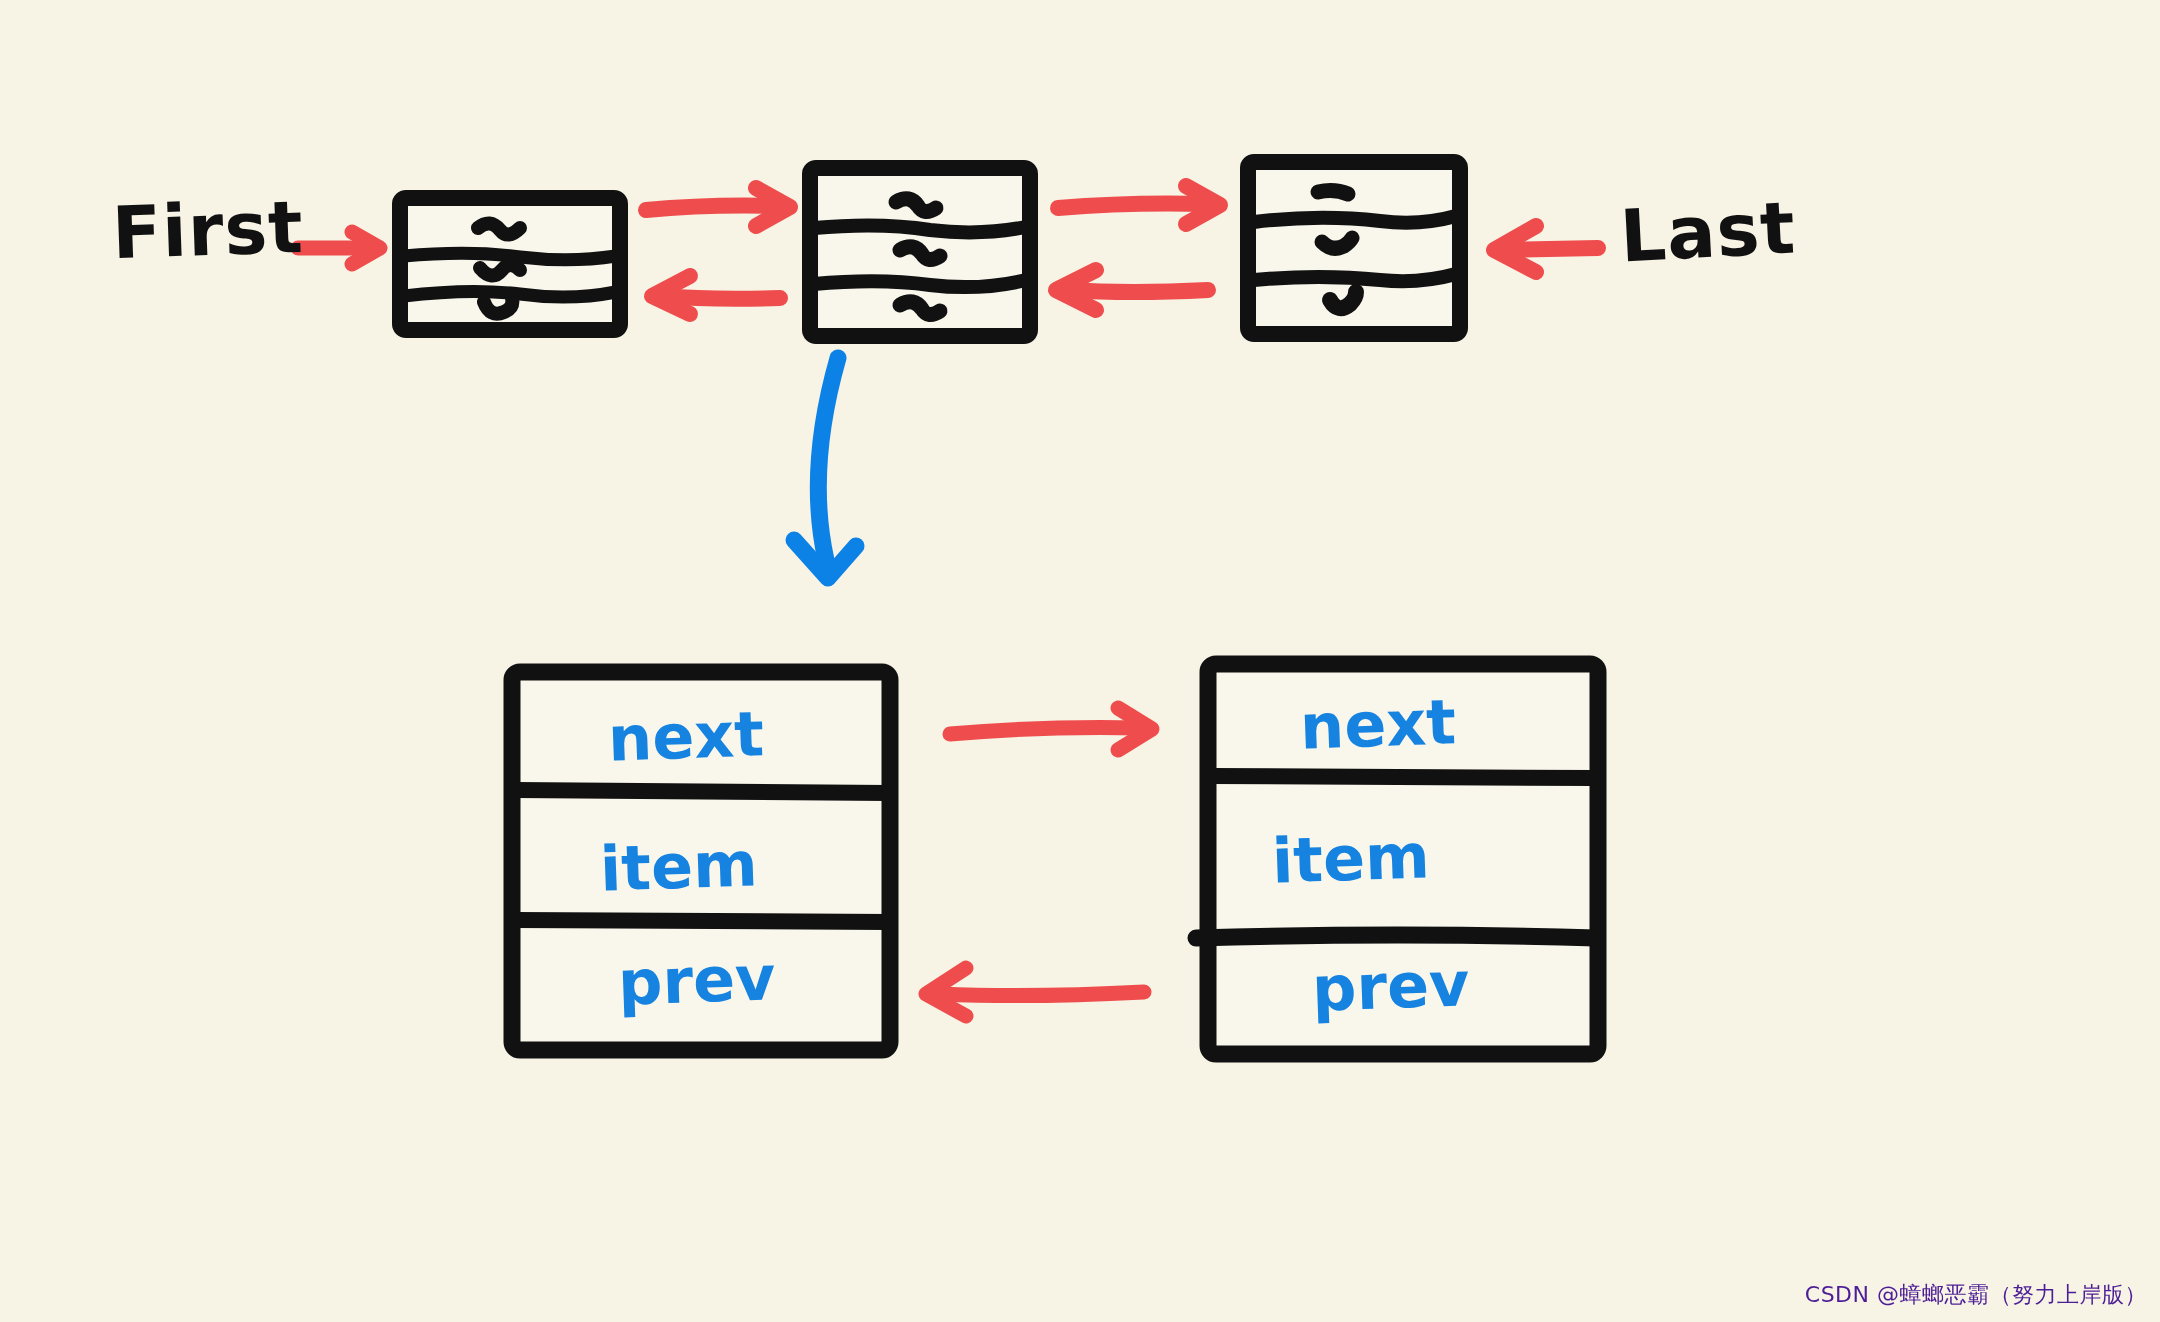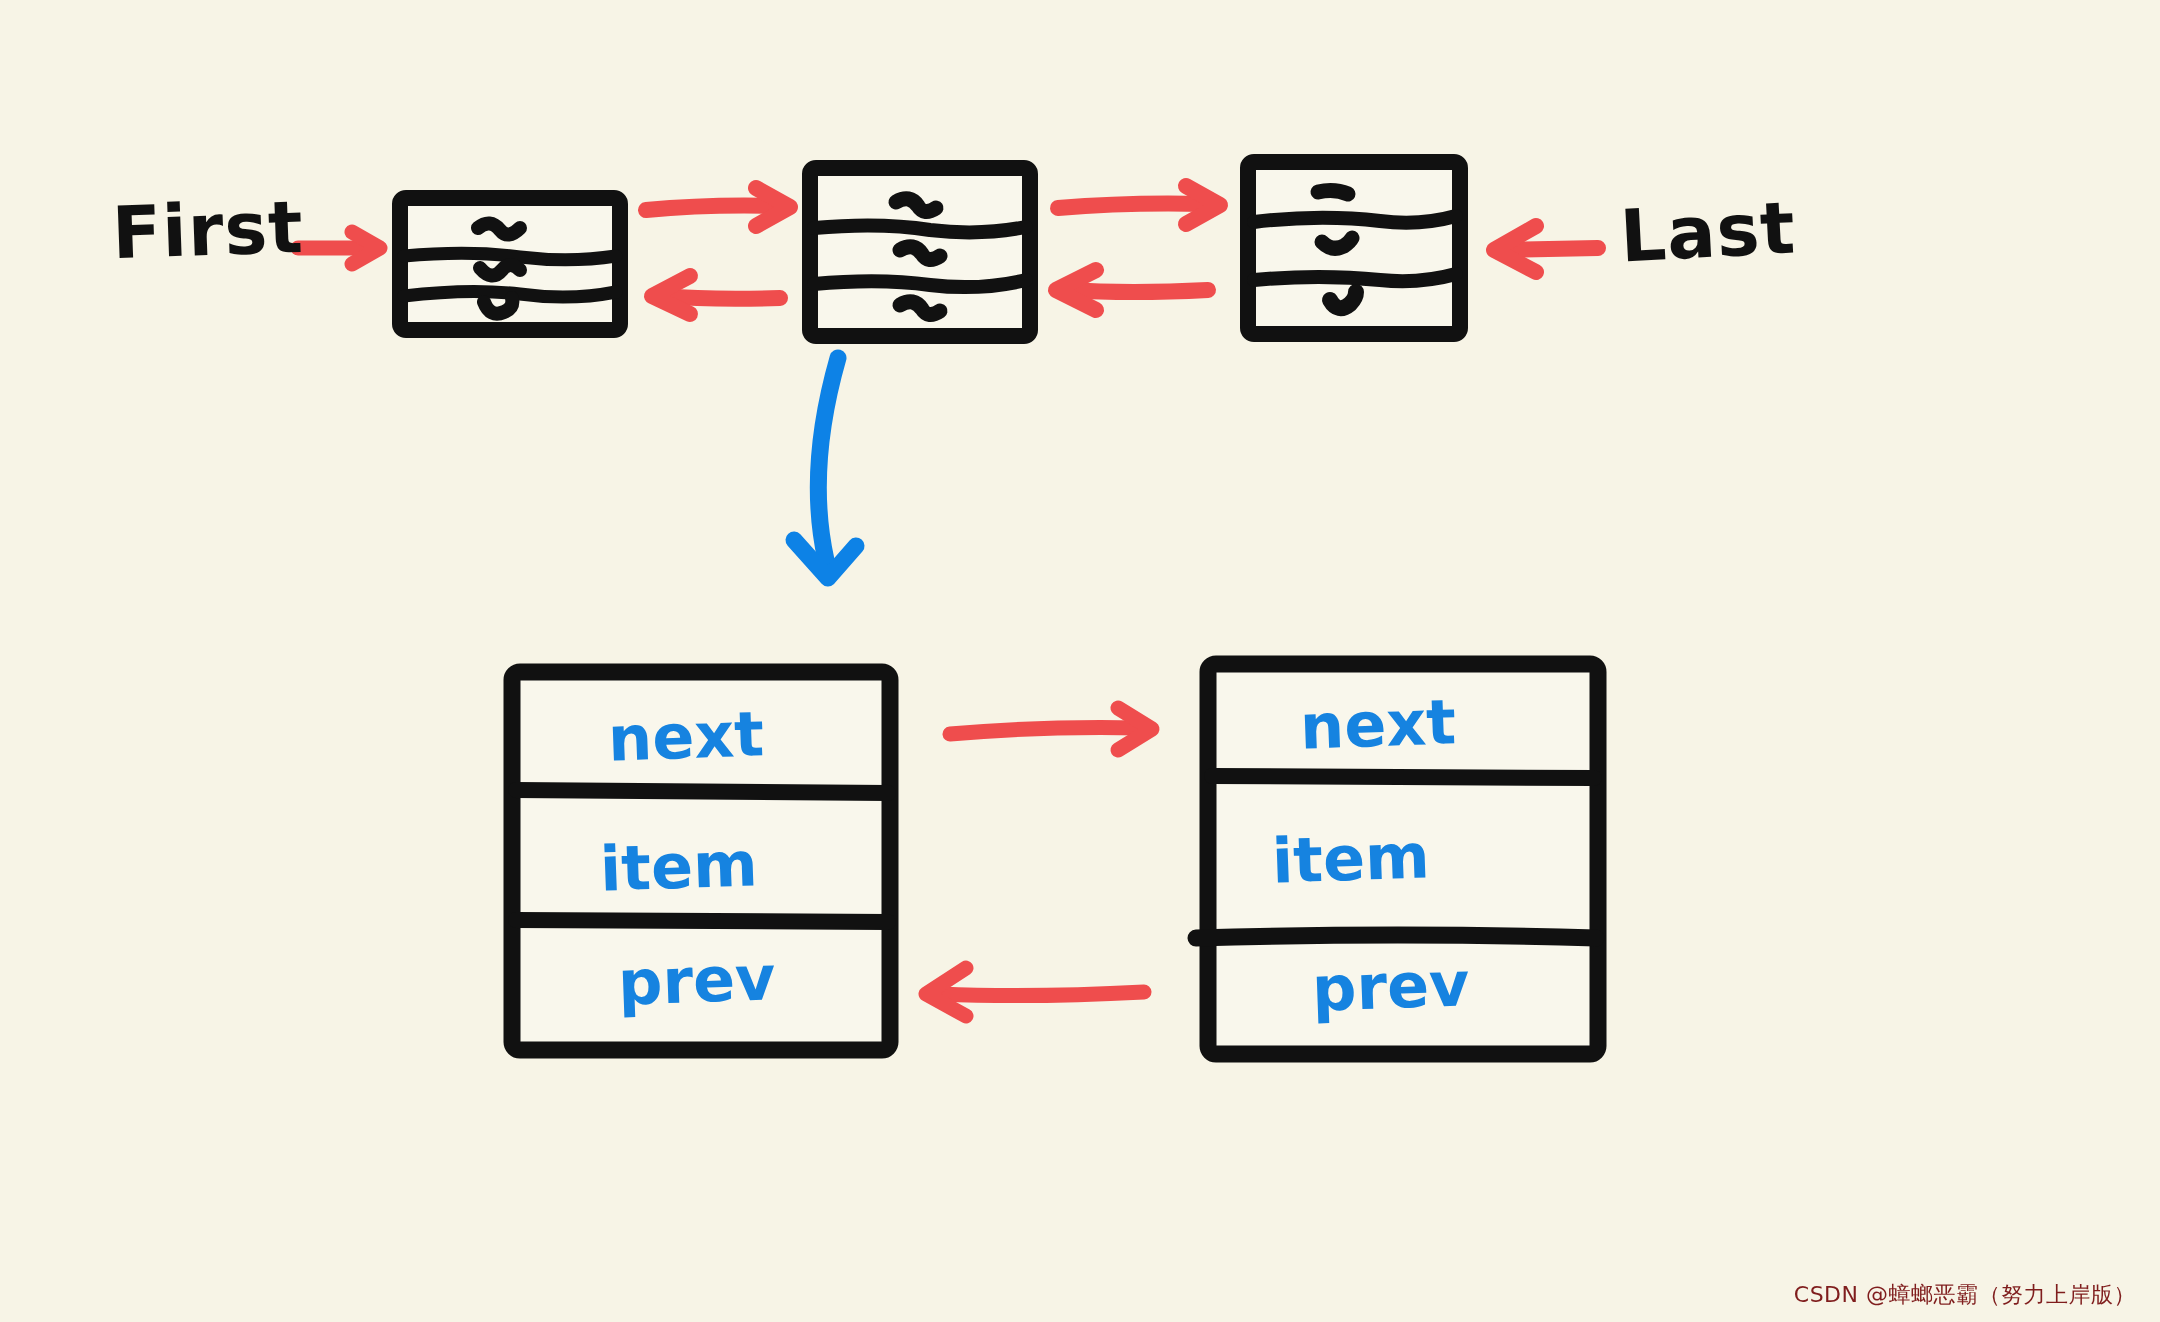--- a/index.html
+++ b/index.html
@@ -43,25 +43,25 @@
   .cell-label {
     position: absolute;
     font-family: "DejaVu Sans", sans-serif;
     font-weight: bold;
     color: #1683e0;
     font-size: 62px;
     white-space: nowrap;
   }
   #watermark {
     position: absolute;
-    right: 24px;
+    right: 13px;
     bottom: 12px;
     font-family: "DejaVu Sans", sans-serif;
     font-size: 22px;
-    color: #7f1d1d;
+    color: #4c1d95;
     white-space: nowrap;
     letter-spacing: 0.5px;
   }
 </style>
 </head>
 <body style="background: rgb(247, 244, 230);">
 
 <svg id="canvas" viewBox="0 0 2160 1322" xmlns="http://www.w3.org/2000/svg">
 
   <g>

